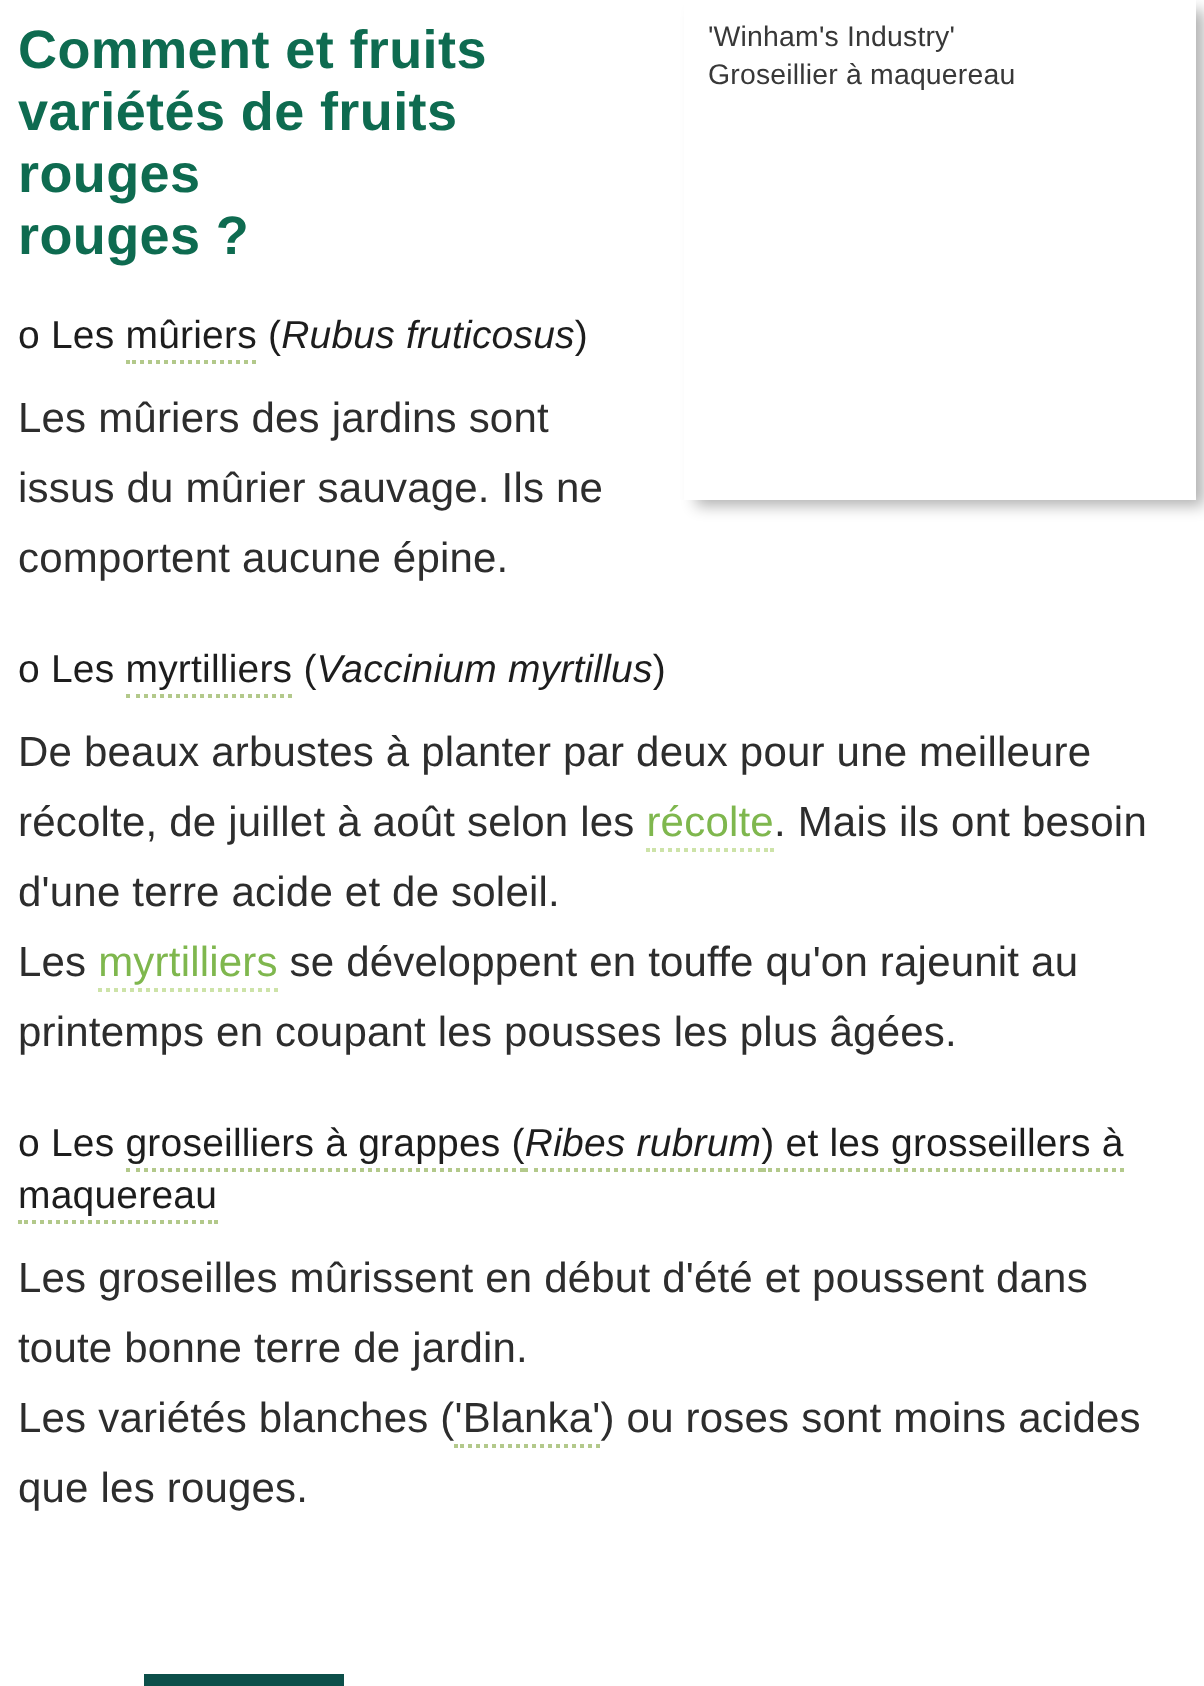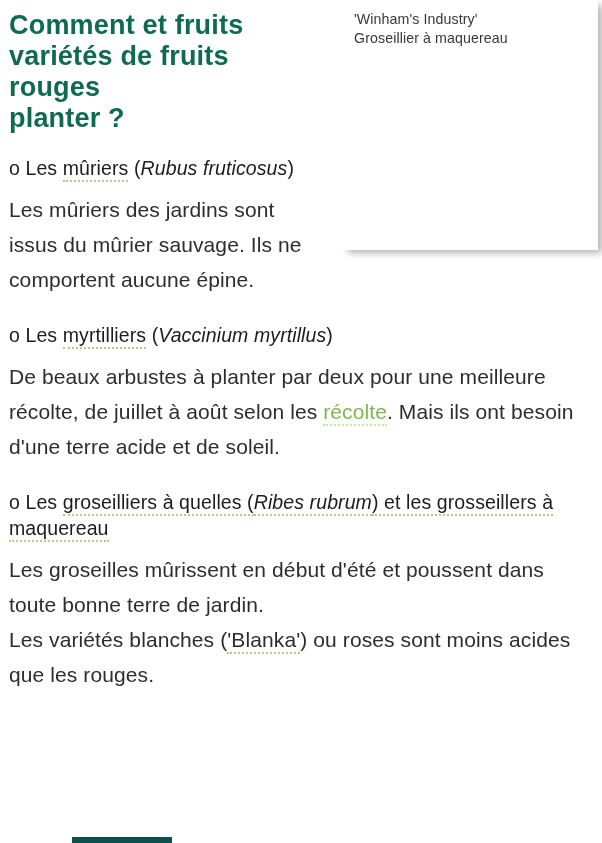--- a/index.html
+++ b/index.html
@@ -85,34 +85,35 @@
   <aside class="figure-card">
     <div class="figure-caption">
       <div>'Winham's Industry'</div>
       <div>Groseillier à maquereau</div>
     </div>
   </aside>
 
   <h1>
     <span>Comment et fruits</span>
     <span>variétés de fruits rouges</span>
-    <span>planter ?</span>
+    <span>rouges ?</span>
   </h1>
 
   <section class="section">
     <h2><span>o Les </span><span class="run-dotted">mûriers</span><span> (</span><span class="run-latin">Rubus fruticosus</span><span>)</span></h2>
     <p><span>Les mûriers des jardins sont issus du mûrier sauvage. Ils ne comportent aucune épine.</span></p>
   </section>
 
   <section class="section">
     <h2><span>o Les </span><span class="run-dotted">myrtilliers</span><span> (</span><span class="run-latin">Vaccinium myrtillus</span><span>)</span></h2>
     <p><span>De beaux arbustes à planter par deux pour une meilleure récolte, de juillet à août selon les </span><span class="run-green">récolte</span><span>. Mais ils ont besoin d'une terre acide et de soleil.</span></p>
+    <p><span>Les </span><span class="run-green">myrtilliers</span><span> se développent en touffe qu'on rajeunit au printemps en coupant les pousses les plus âgées.</span></p>
   </section>
 
   <section class="section">
-    <h2><span>o Les </span><span class="run-dotted">groseilliers à quelles (</span><span class="run-dotted-latin">Ribes rubrum</span><span class="run-dotted">) et les grosseillers à maquereau</span></h2>
+    <h2><span>o Les </span><span class="run-dotted">groseilliers à grappes (</span><span class="run-dotted-latin">Ribes rubrum</span><span class="run-dotted">) et les grosseillers à maquereau</span></h2>
     <p><span>Les groseilles mûrissent en début d'été et poussent dans toute bonne terre de jardin.</span></p>
     <p><span>Les variétés blanches (</span><span class="run-dotted">'Blanka'</span><span>) ou roses sont moins acides que les rouges.</span></p>
   </section>
 
 </div>
 
 <div class="footer-bar"></div>
 
 </body></html>

